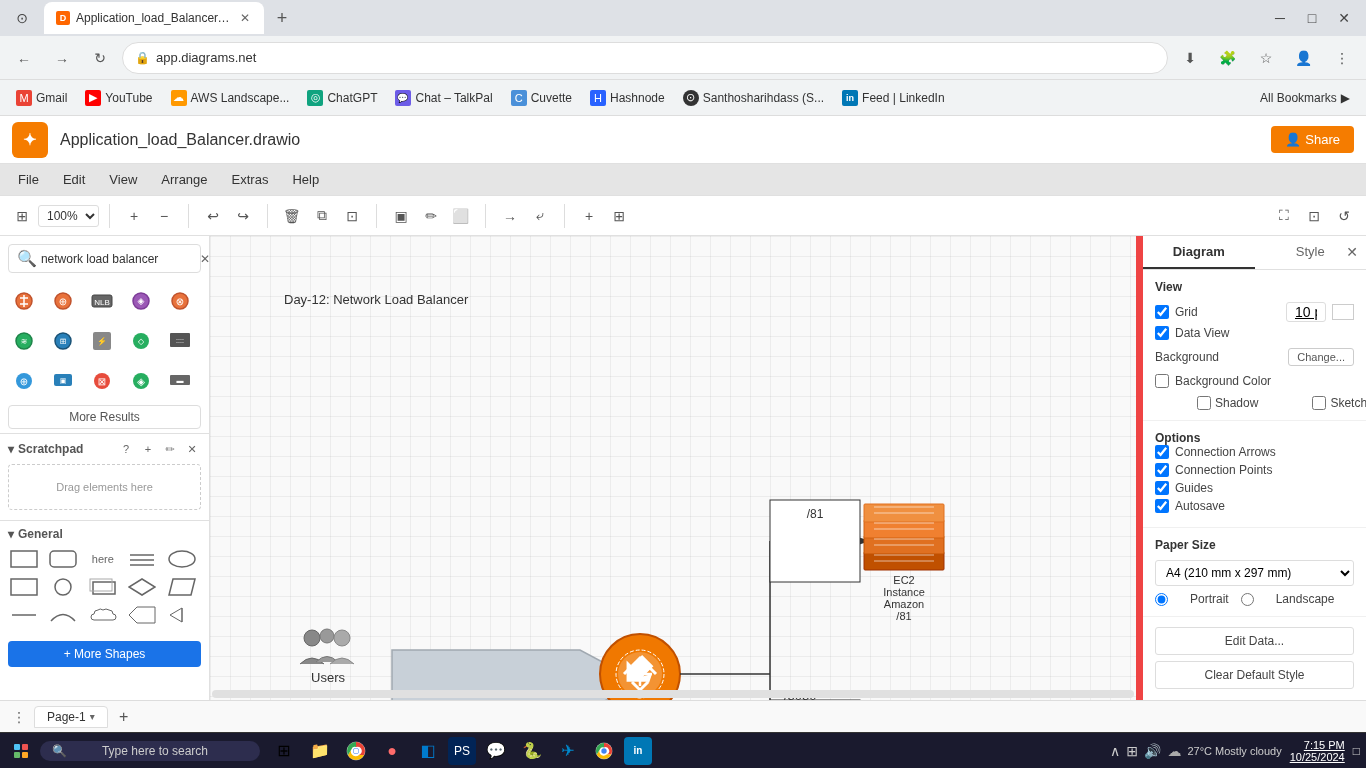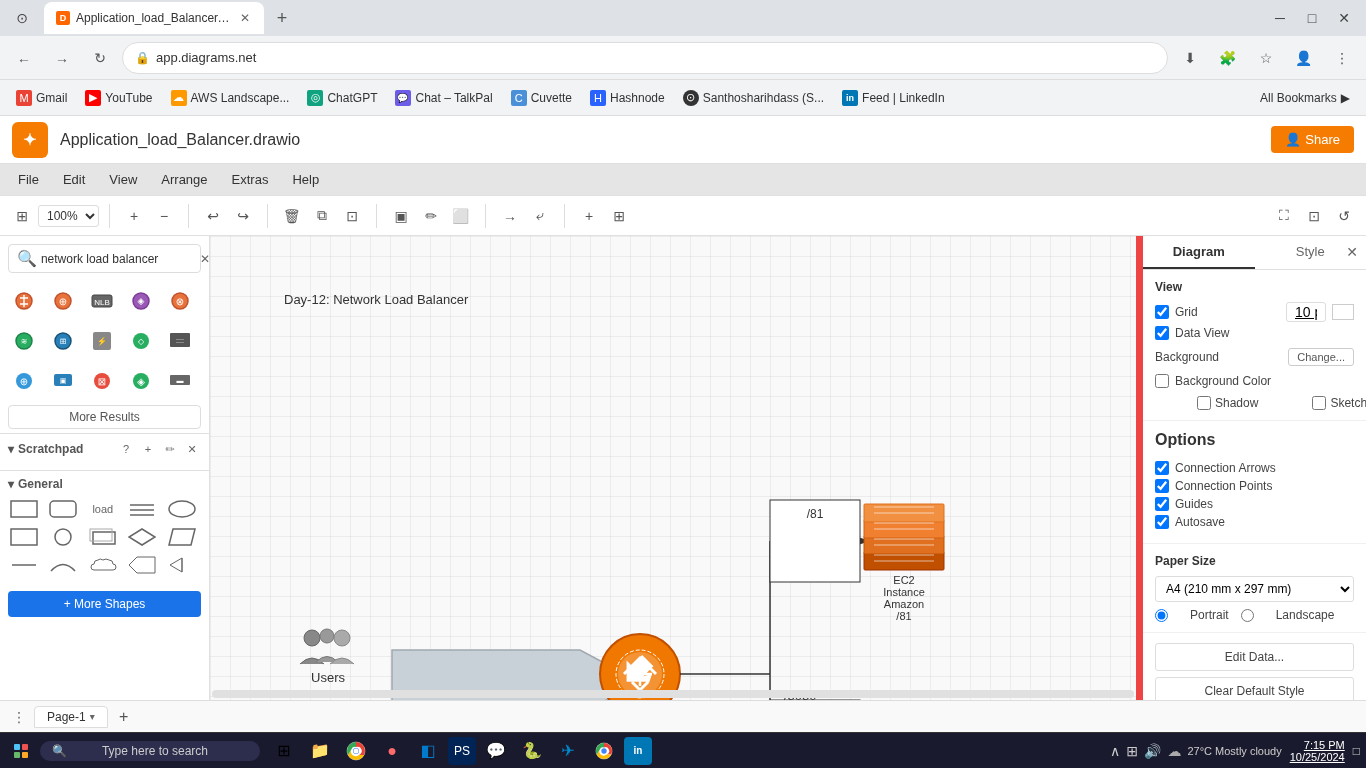--- a/index.html
+++ b/index.html
@@ -249,21 +249,21 @@
     .bg-color-row { display: flex; align-items: center; gap: 6px; margin-top: 4px; }
     .bg-color-checkbox { width: 14px; height: 14px; cursor: pointer; }
     .bg-color-label { font-size: 12px; color: #444; flex: 1; }
 
     .shadow-sketch-row { display: flex; align-items: center; gap: 12px; margin-top: 4px; }
     .shadow-item { display: flex; align-items: center; gap: 4px; padding-left: 42px; }
     .shadow-cb { width: 14px; height: 14px; cursor: pointer; }
     .shadow-lbl { font-size: 12px; color: #444; }
 
     .options-section { padding: 10px 12px; border-bottom: 1px solid #f0f0f0; }
-    .options-title { font-size: 16px; font-weight: 600; color: #333; margin-bottom: 12px; }
+    .options-title { font-size: 12px; font-weight: 600; color: #333; margin-bottom: 0; }
     .option-row { display: flex; align-items: center; gap: 6px; margin-bottom: 4px; }
     .option-cb { width: 14px; height: 14px; cursor: pointer; }
     .option-lbl { font-size: 12px; color: #444; }
 
     .paper-section { padding: 10px 12px; border-bottom: 1px solid #f0f0f0; }
     .paper-title { font-size: 12px; font-weight: 600; color: #333; margin-bottom: 8px; }
     .paper-select { width: 100%; border: 1px solid #ddd; border-radius: 3px; padding: 4px 6px; font-size: 12px; background: white; cursor: pointer; }
     .orientation-row { display: flex; align-items: center; gap: 12px; margin-top: 6px; }
     .orient-item { display: flex; align-items: center; gap: 22px; }
     .orient-radio { cursor: pointer; }
@@ -588,41 +588,44 @@
         <div class="scratchpad-header">
           <span>▾</span>
           <span>Scratchpad</span>
           <div class="scratchpad-actions">
             <button class="scratchpad-action-btn">?</button>
             <button class="scratchpad-action-btn">+</button>
             <button class="scratchpad-action-btn">✏</button>
             <button class="scratchpad-action-btn">✕</button>
           </div>
         </div>
+        <div class="scratchpad-drop">
+          <span>Drag elements here</span>
+        </div>
       </div>
 
       <div class="general-section">
         <div class="general-header">
           <span>▾</span>
           <span>General</span>
         </div>
         <div class="general-shapes">
 
           <div class="gen-shape">
               <svg width="28" height="18">
                 <rect x="1" y="1" width="26" height="16" fill="none" stroke="#666" stroke-width="1.5"></rect>
               </svg>
             </div>
           <div class="gen-shape">
               <svg width="28" height="18">
                 <rect x="1" y="1" width="26" height="16" rx="4" fill="none" stroke="#666" stroke-width="1.5"></rect>
               </svg>
             </div>
           <div class="gen-shape">
-              <span style="font-size:11px;color:#666;">load</span>
+              <span style="font-size:11px;color:#666;">here</span>
             </div>
           <div class="gen-shape">
               <svg width="28" height="18">
                 <line x1="2" y1="5" x2="26" y2="5" stroke="#666" stroke-width="1.5"></line>
                 <line x1="2" y1="10" x2="26" y2="10" stroke="#666" stroke-width="1.5"></line>
                 <line x1="2" y1="15" x2="26" y2="15" stroke="#666" stroke-width="1.5"></line>
               </svg>
             </div>
           <div class="gen-shape">
               <svg width="28" height="18">

